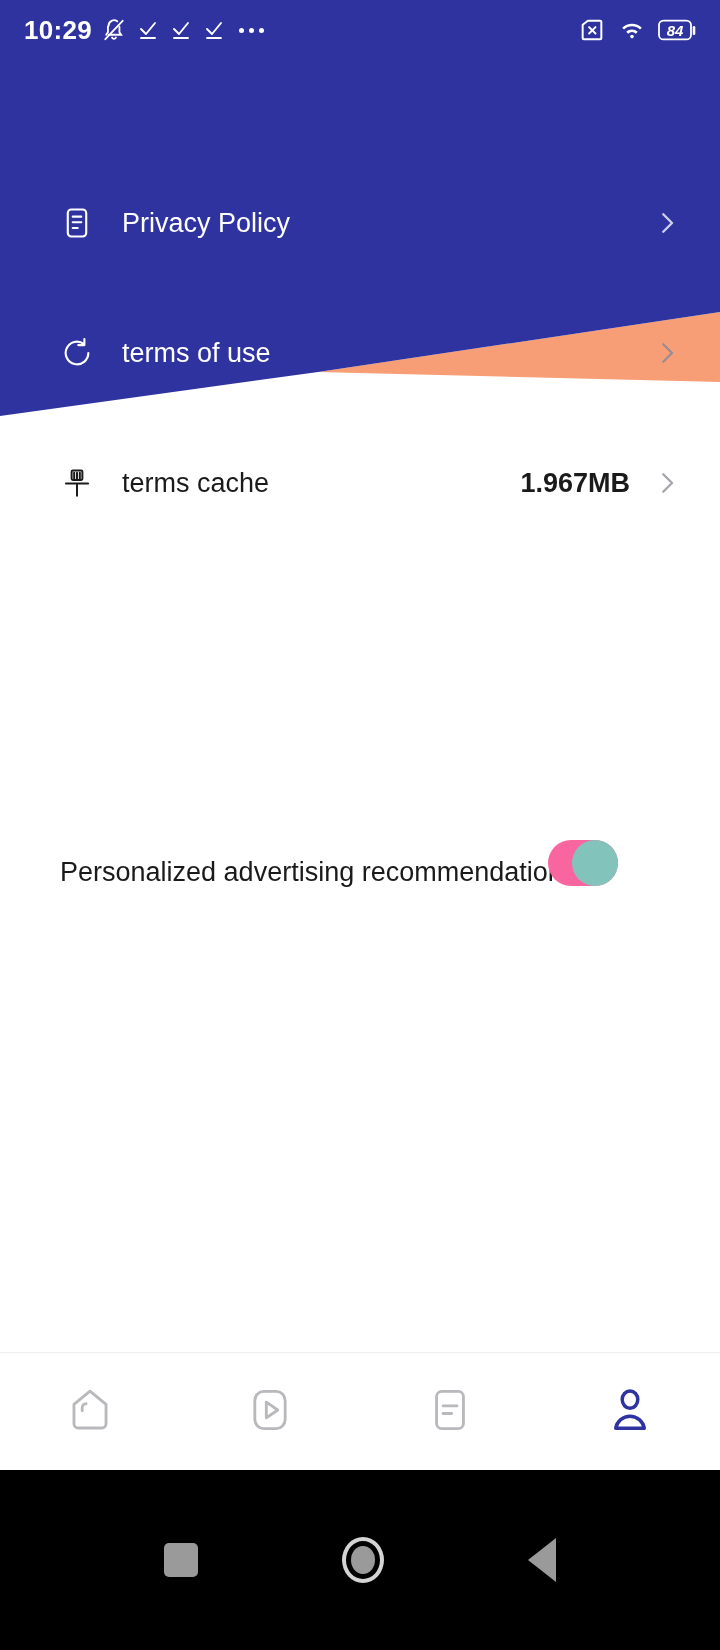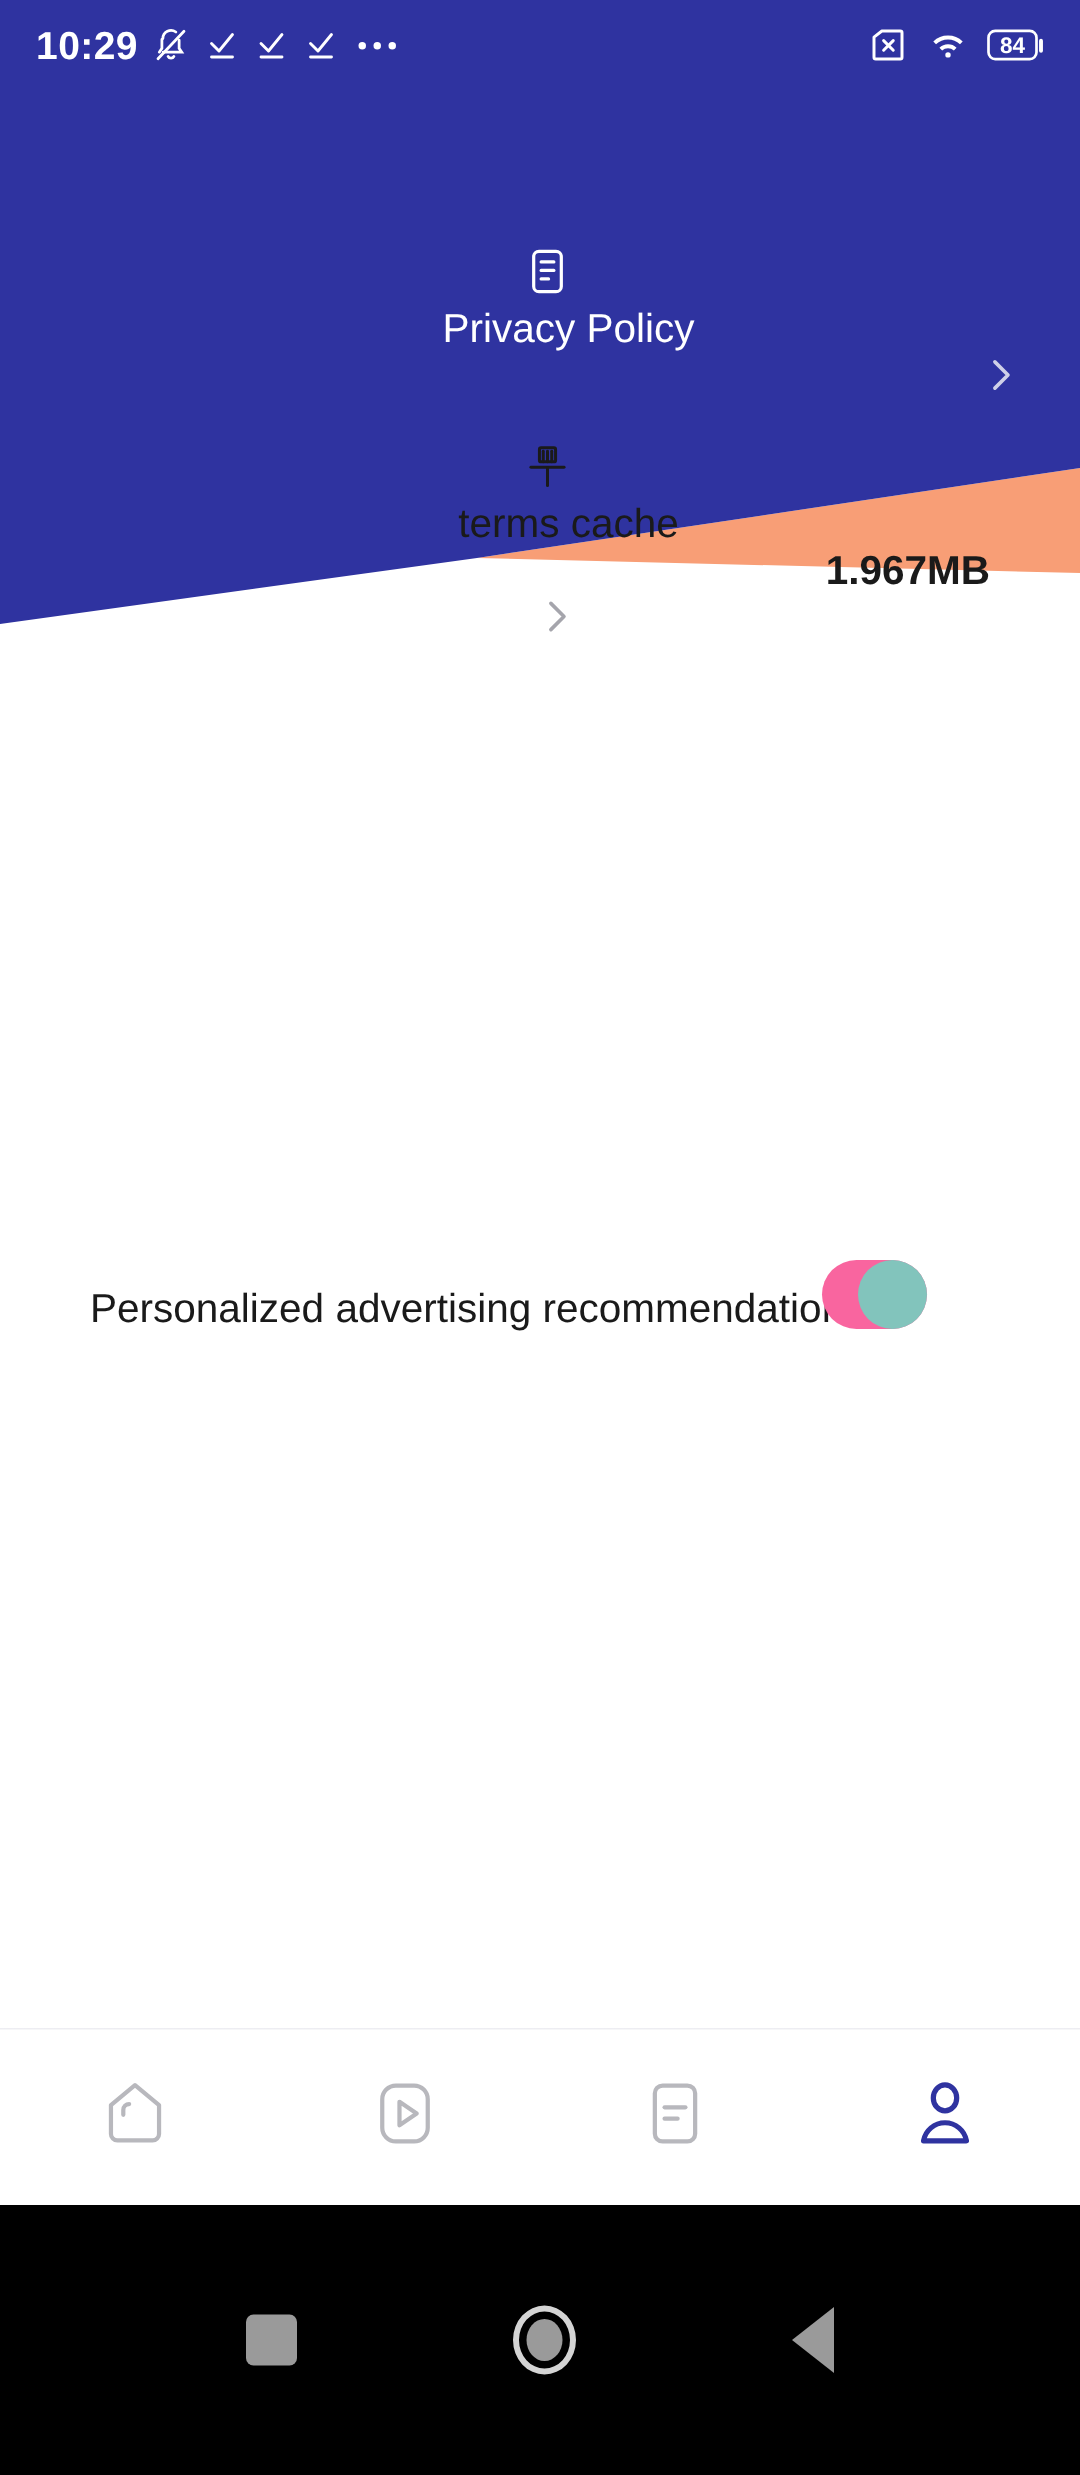--- a/index.html
+++ b/index.html
@@ -35,21 +35,21 @@
     position:absolute;
     left:0; top:0;
     width:720px; height:60px;
     z-index:5;
     display:flex;
     align-items:center;
     padding:0 22px 0 24px;
     color:#ffffff;
   }
   #sb-left { display:flex; align-items:center; gap:9px; }
-  #sb-right { display:flex; align-items:center; gap:12px; margin-left:auto; }
+  #sb-right { display:flex; align-items:center; gap:12px; margin-left:auto;font-style:italic; }
   #clock {
     font-size:26px;
     font-weight:600;
     letter-spacing:.3px;
     line-height:1;
     color:#ffffff;
   }
   .sb-ico { display:block; }
   #sb-dots {
     display:flex; align-items:center; gap:5px; margin-left:4px;
@@ -73,21 +73,20 @@
     left:0; top:60px;
     width:720px;
     z-index:4;
   }
   .row {
     position:relative;
     height:130px;
     display:flex;
     align-items:center;
     padding:0 38px 0 60px;
-    flex-direction:column;
   }
   .row .r-icon {
     width:46px;
     display:flex; align-items:center; justify-content:flex-start;
     flex:0 0 46px;
   }
   .row .r-label {
     font-size:27px;
     margin-left:16px;
     white-space:nowrap;
@@ -281,20 +280,34 @@
         </svg>
       </span>
       <span class="r-label">Privacy Policy</span>
       <span class="r-chev">
         <svg width="30" height="30" viewBox="0 0 24 24" fill="none" stroke="#cfd0e8" stroke-width="1.9" stroke-linecap="round" stroke-linejoin="round">
           <polyline points="9,5 16,12 9,19"></polyline>
         </svg>
       </span>
     </div>
 
+    <div class="row on-blue no-value">
+      <span class="r-icon">
+        <svg width="34" height="34" viewBox="0 0 24 24" fill="none" stroke="#ffffff" stroke-width="1.5" stroke-linecap="round" stroke-linejoin="round">
+          <path d="M20 12a8 8 0 1 1-3.2-6.4"></path>
+          <polyline points="17.2,2.2 17.2,6.4 12.9,6.4"></polyline>
+        </svg>
+      </span>
+      <span class="r-label">terms of use</span>
+      <span class="r-chev">
+        <svg width="30" height="30" viewBox="0 0 24 24" fill="none" stroke="#9a8d93" stroke-width="1.9" stroke-linecap="round" stroke-linejoin="round">
+          <polyline points="9,5 16,12 9,19"></polyline>
+        </svg>
+      </span>
+    </div>
 
 
     <div class="row on-white">
       <span class="r-icon">
         <svg width="34" height="34" viewBox="0 0 24 24" fill="none" stroke="#1a1a1a" stroke-width="1.4" stroke-linecap="round" stroke-linejoin="round">
           <rect x="8.2" y="3.2" width="7.6" height="6.6" rx="0.8"></rect>
           <line x1="10" y1="4.8" x2="10" y2="9.8"></line>
           <line x1="12" y1="4.8" x2="12" y2="9.8"></line>
           <line x1="14" y1="4.8" x2="14" y2="9.8"></line>
           <line x1="4.2" y1="12.4" x2="19.8" y2="12.4"></line>

